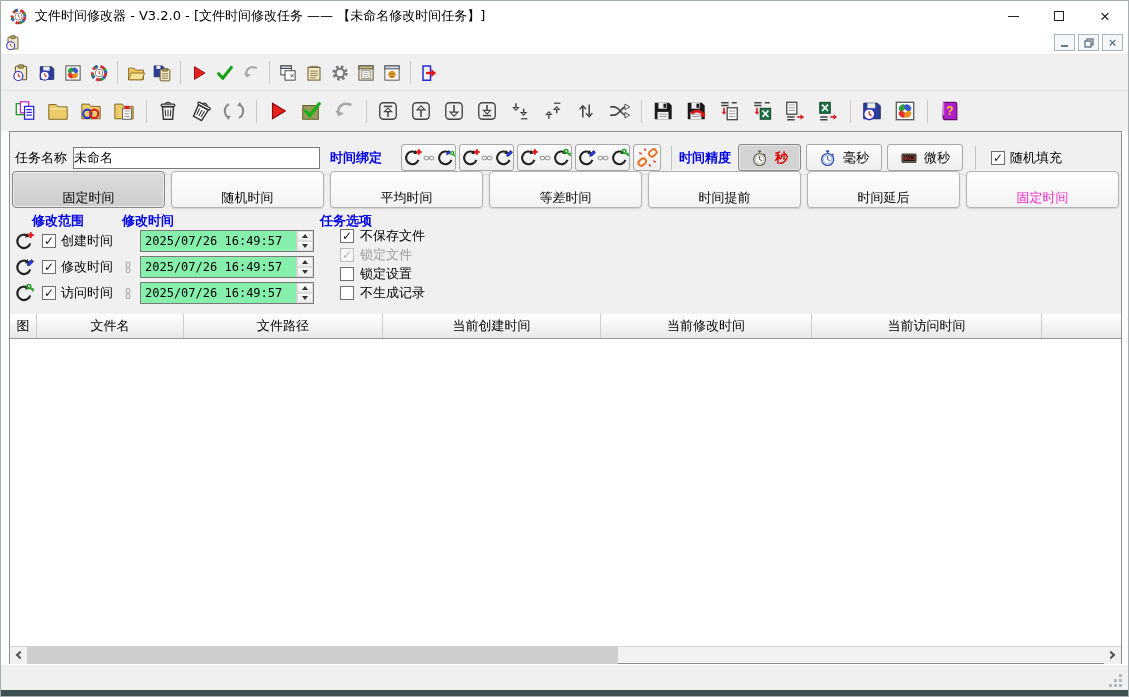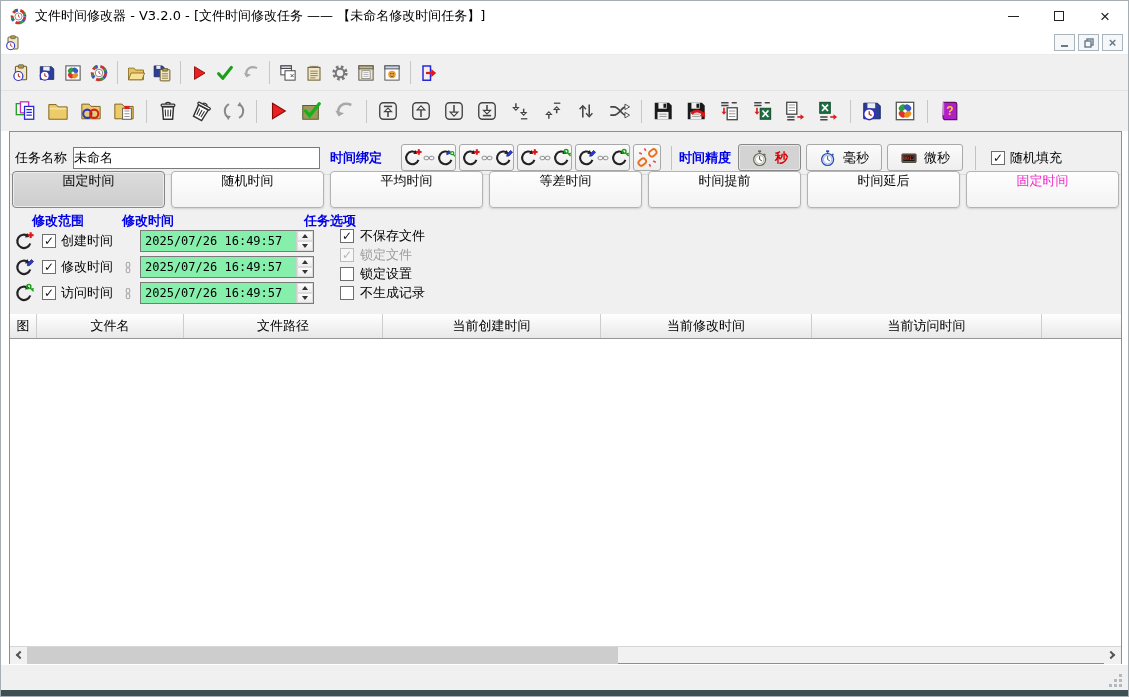--- a/index.html
+++ b/index.html
@@ -45,29 +45,29 @@
 .vsep{width:1px;height:24px;background:#c2c2c2;margin:0 7px}
 #lbl-precision{margin-right:7px}
 .pbtn{height:27px;border:1px solid #a8a8a8;border-radius:3px;background:linear-gradient(#fbfbfb,#efefef);display:inline-flex;align-items:center;justify-content:center;gap:6px;margin-right:5px;padding:0 12px}
 .pbtn .ic{width:18px;height:18px}
 .pbtn .plbl{font-size:13px}
 .pbtn.sel{background:#d3d3d3;border-color:#888;box-shadow:inset 0 0 0 1px #e7e7e7}
 .pbtn.sel .plbl{color:var(--precision-red);font-weight:bold}
 #random-fill{display:flex;align-items:center;gap:5px;margin-left:8px}
 
 .tabs{position:absolute;left:2px;top:39px;width:1107px;height:37px;display:flex;gap:6px}
-.tab{flex:1;border:1px solid #b3b3b3;border-radius:4px;background:linear-gradient(#fefefe,#f3f3f3);font-size:13px;display:flex;align-items:flex-start;justify-content:center;box-shadow:0 1px 2px rgba(0,0,0,.14);font-family:inherit}
+.tab{flex:1;border:1px solid #b3b3b3;border-radius:4px;background:linear-gradient(#fefefe,#f3f3f3);font-size:13px;display:flex;align-items:flex-end;justify-content:center;box-shadow:0 1px 2px rgba(0,0,0,.14);font-family:inherit}
 .tab.sel{background:linear-gradient(#dcdcdc,#cdcdcd);border-color:#868686;box-shadow:inset 0 0 0 1px #ececec}
 .tab.accent span{color:var(--advanced-pink)}
 
 .settings{position:absolute;left:0;top:80px;width:100%;height:100px}
 .shead{position:absolute;top:0;text-align:left;color:var(--label-blue);font-weight:bold}
 #shead1{left:22px;width:86px}
 #shead2{left:112px;width:182px}
-#shead3{left:294px;width:100px}
+#shead3{left:310px;width:100px}
 .trow{position:absolute;left:2px;height:24px;display:flex;align-items:center}
 .trow>.ic{width:20px;height:20px;margin-left:2px}
 .cb{width:14px;height:14px;border:1px solid #6e6e6e;background:#fff;display:inline-flex;align-items:center;justify-content:center;font-size:12px;line-height:1;color:#111}
 .cb.dis{border-color:#bcbcbc;color:#b4b4b4;background:#f7f7f7}
 .trow .cb{margin-left:8px}
 .tlbl{margin-left:5px;width:57px;font-size:13px}
 .chain{width:14px;margin-left:3px;display:flex;justify-content:center}
 .chain .ic{width:12px;height:17px}
 .dtfield{margin-left:5px;width:174px;height:22px;background:#86efac;border:1px solid #7a7a7a;display:flex;align-items:center}
 .dtval{flex:1;padding-left:4px;font-family:"DejaVu Sans Mono","Liberation Mono",monospace;font-size:12px;white-space:nowrap}

